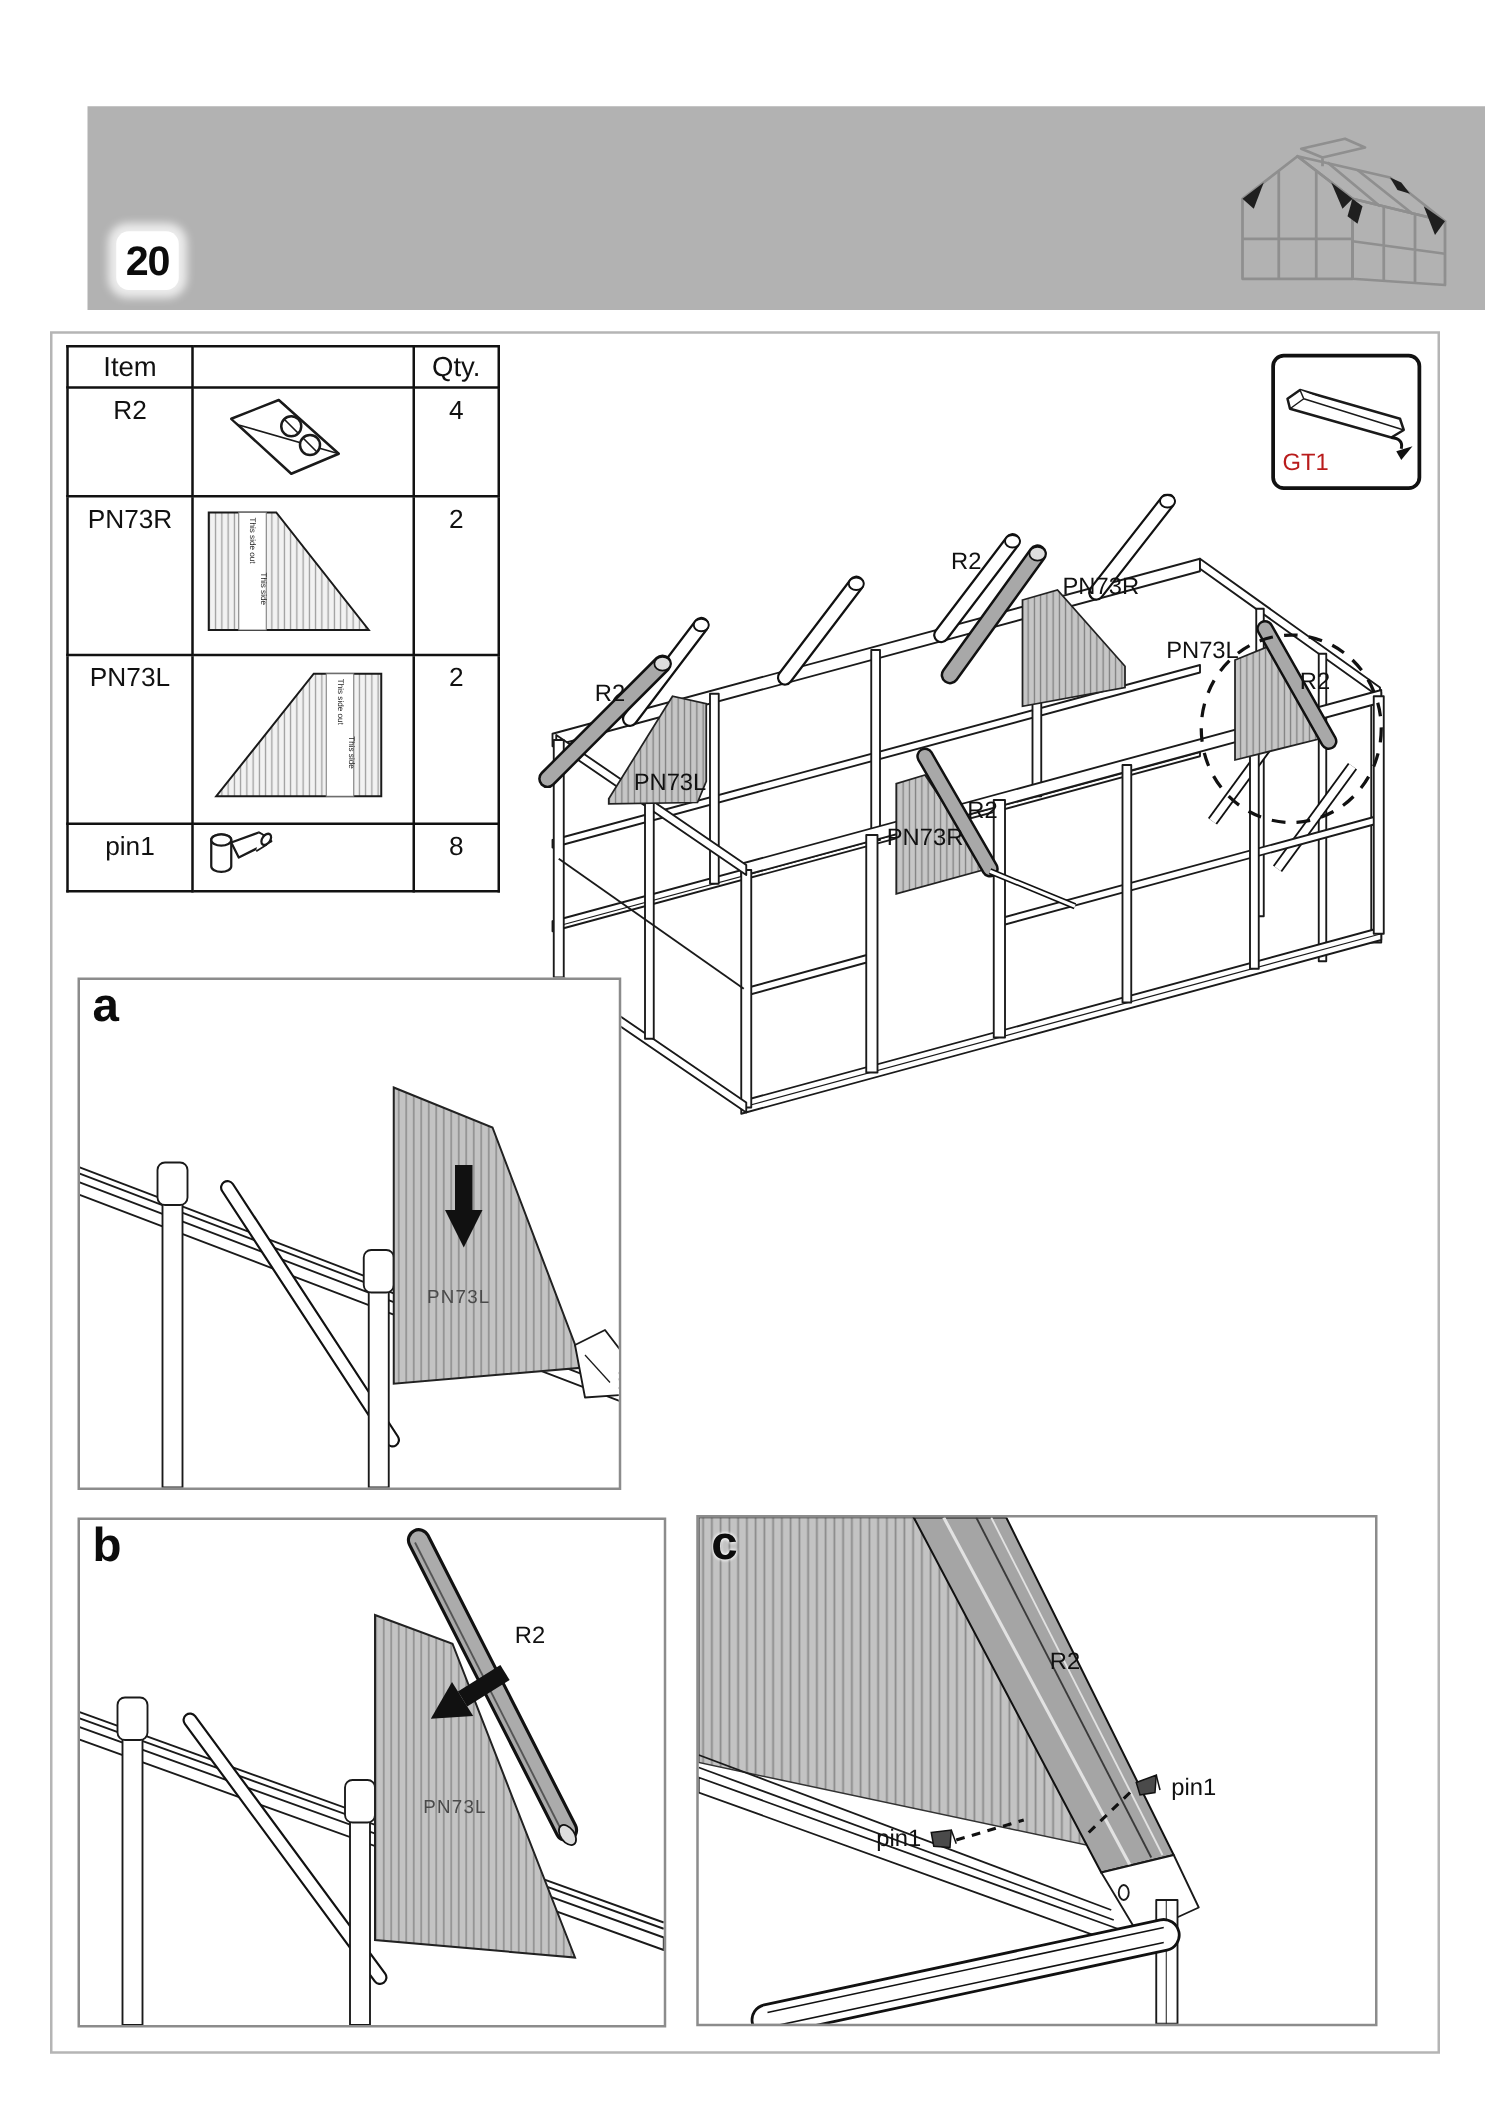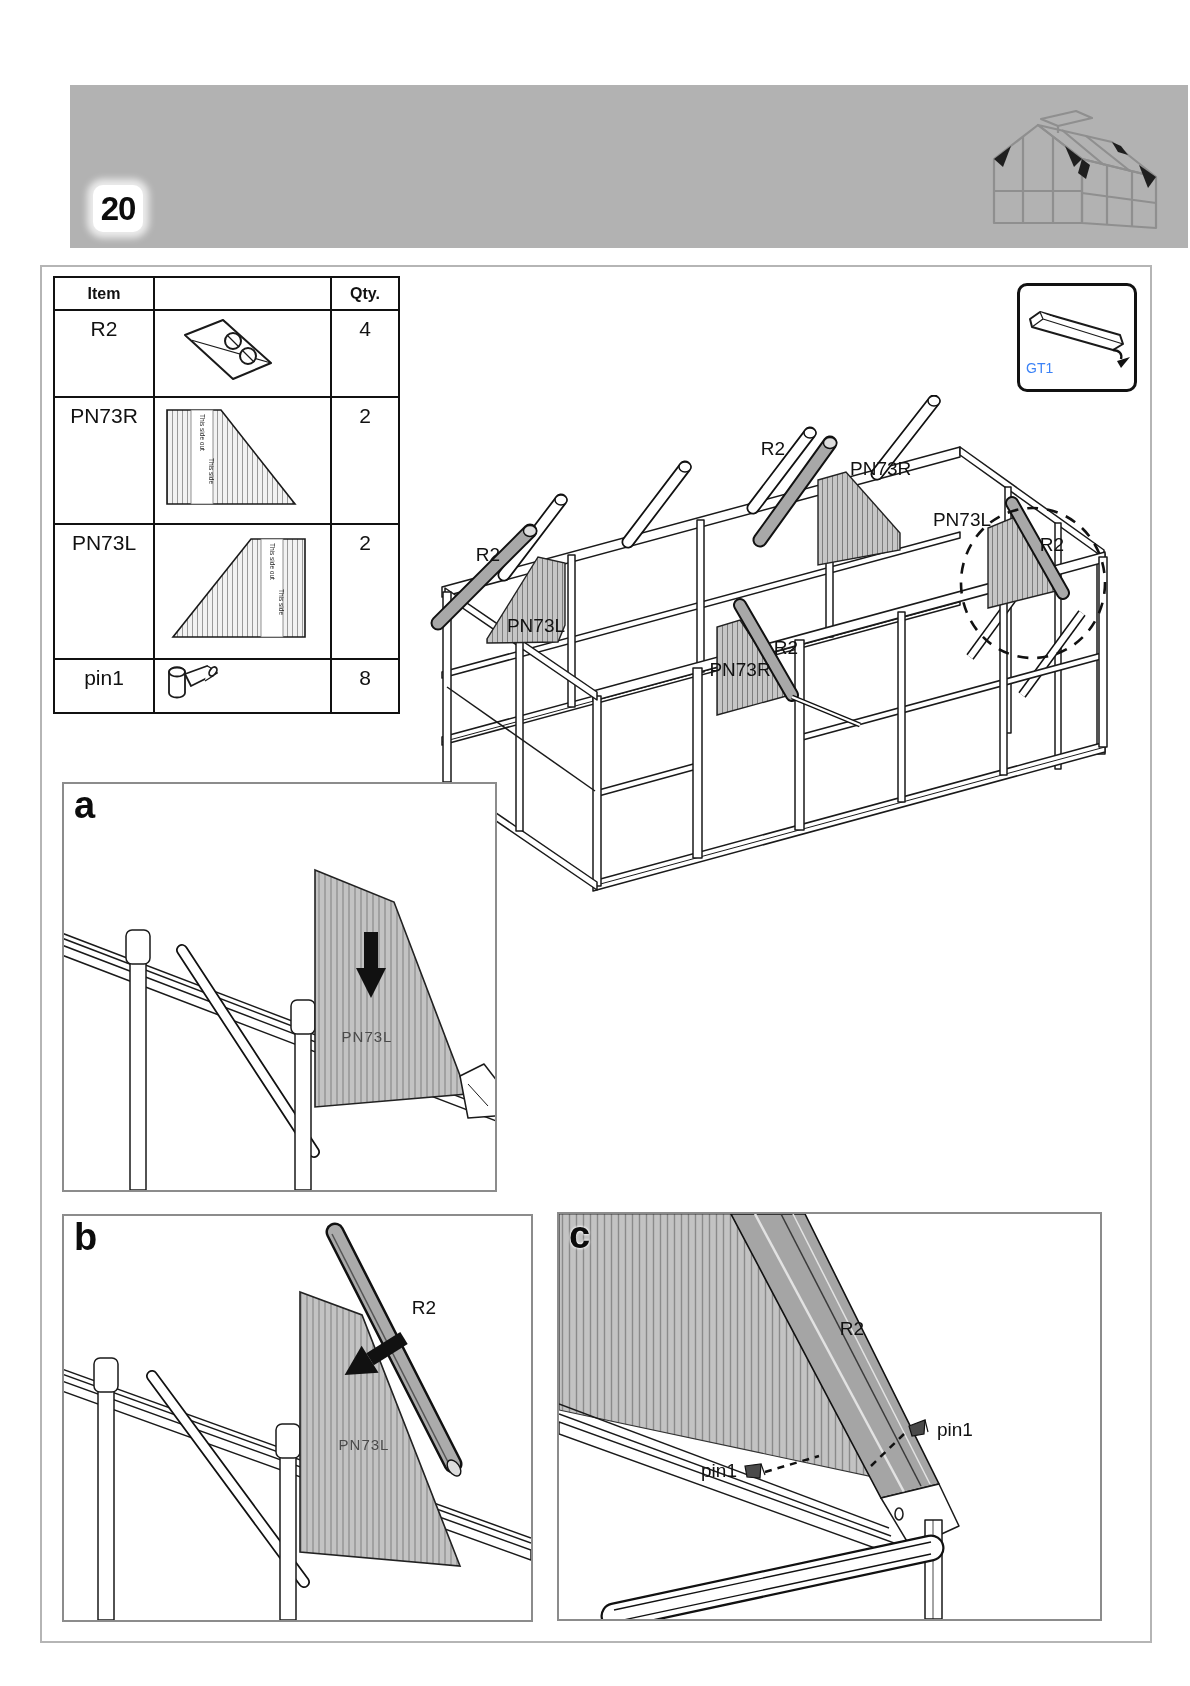--- a/index.html
+++ b/index.html
@@ -13,25 +13,25 @@
               font-size:33px;font-weight:bold;letter-spacing:-1px;color:#0c0c0c;
               box-shadow:0 0 7px 6px rgba(255,255,255,.75);}
   
   #content-box{left:40px;top:265px;width:1108px;height:1374px;border:2px solid #b5b5b5;background:#fff;}
   
   #parts-table{left:53px;top:276px;border-collapse:collapse;}
   #parts-table td{border:2px solid #111;padding:0;vertical-align:top;text-align:center;}
   #parts-table .c-item{width:98px;}
   #parts-table .c-img{width:175px;}
   #parts-table .c-qty{width:66px;border-radius:16px;}
-  #parts-table .hdr{font-weight:bold;font-size:16px;height:31px;vertical-align:middle;}
+  #parts-table .hdr{font-weight:normal;font-size:22px;height:31px;vertical-align:middle;}
   #parts-table .cell-label{font-size:21px;padding-top:6px;}
   
   #gt1-box{left:1017px;top:283px;width:114px;height:103px;border:3px solid #111;border-radius:10px;background:#fff;}
-  #gt1-label{left:6px;top:74px;font-size:14px;color:#3b82f6;}
+  #gt1-label{left:6px;top:74px;font-size:19px;color:#b91c1c;}
   
   .panel-box{background:#fff;border:2px solid #8c8c8c;}
   .panel-letter{position:absolute;top:0px;left:10px;font-size:38px;font-weight:bold;color:#0c0c0c;z-index:3;
                 text-shadow:0 0 3px #fff,0 0 3px #fff;}
   svg{display:block;}
   .dlabel{font-family:"Liberation Sans",sans-serif;font-size:19px;fill:#111;}
   .slabel{font-family:"Liberation Sans",sans-serif;font-size:15px;fill:#4a4a4a;letter-spacing:1px;}
   .sticker{font-family:"Liberation Sans",sans-serif;font-size:6.5px;fill:#222;}
 </style>
 </head>

